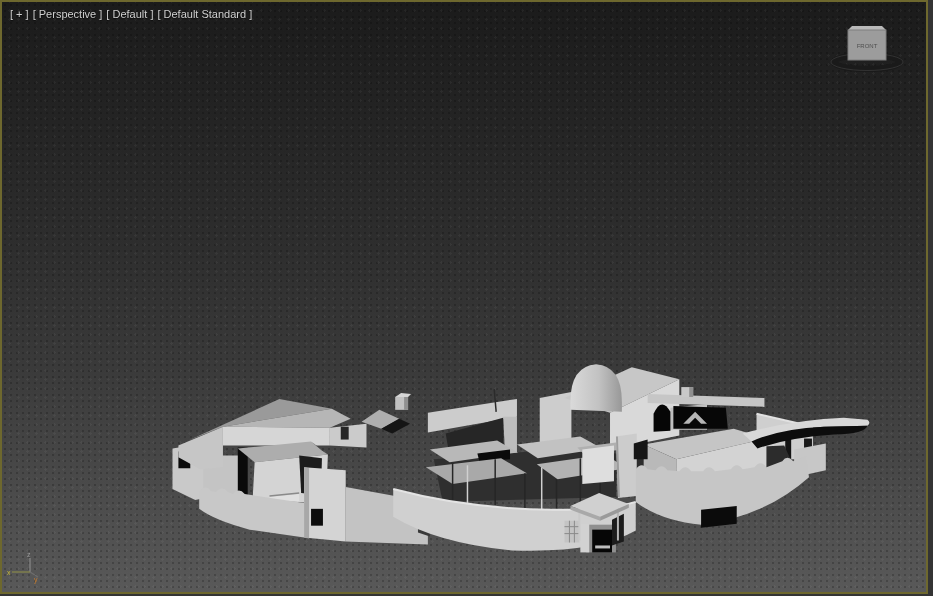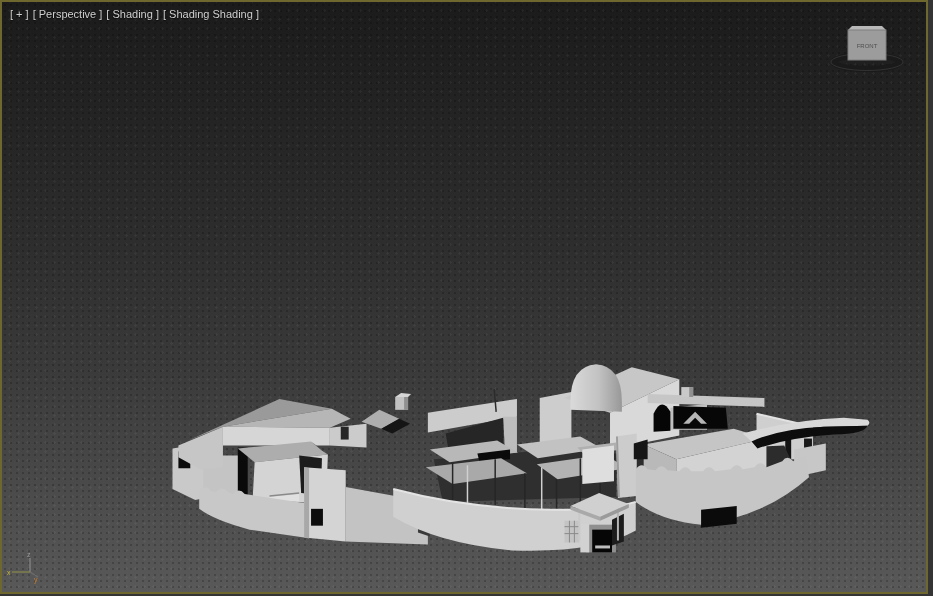--- a/index.html
+++ b/index.html
@@ -36,22 +36,22 @@
   .axis-gizmo{position:absolute;left:2px;bottom:8px;width:40px;height:34px;z-index:4;}
 </style>
 </head>
 <body>
 
 <div class="viewport">
 
   <div class="vp-label">
     <span>[ + ]</span>
     <span>[ Perspective ]</span>
-    <span>[ Shading ]</span>
-    <span>[ Shading Shading ]</span>
+    <span>[ Default ]</span>
+    <span>[ Default Standard ]</span>
   </div>
 
   <svg class="canvas-svg" viewBox="0 0 933 596">
     <defs>
       <linearGradient id="domeGrad" x1="0" y1="0" x2="1" y2="0">
         <stop offset="0" stop-color="#dadada"></stop>
         <stop offset="0.55" stop-color="#c2c2c2"></stop>
         <stop offset="1" stop-color="#989898"></stop>
       </linearGradient>
     </defs>

